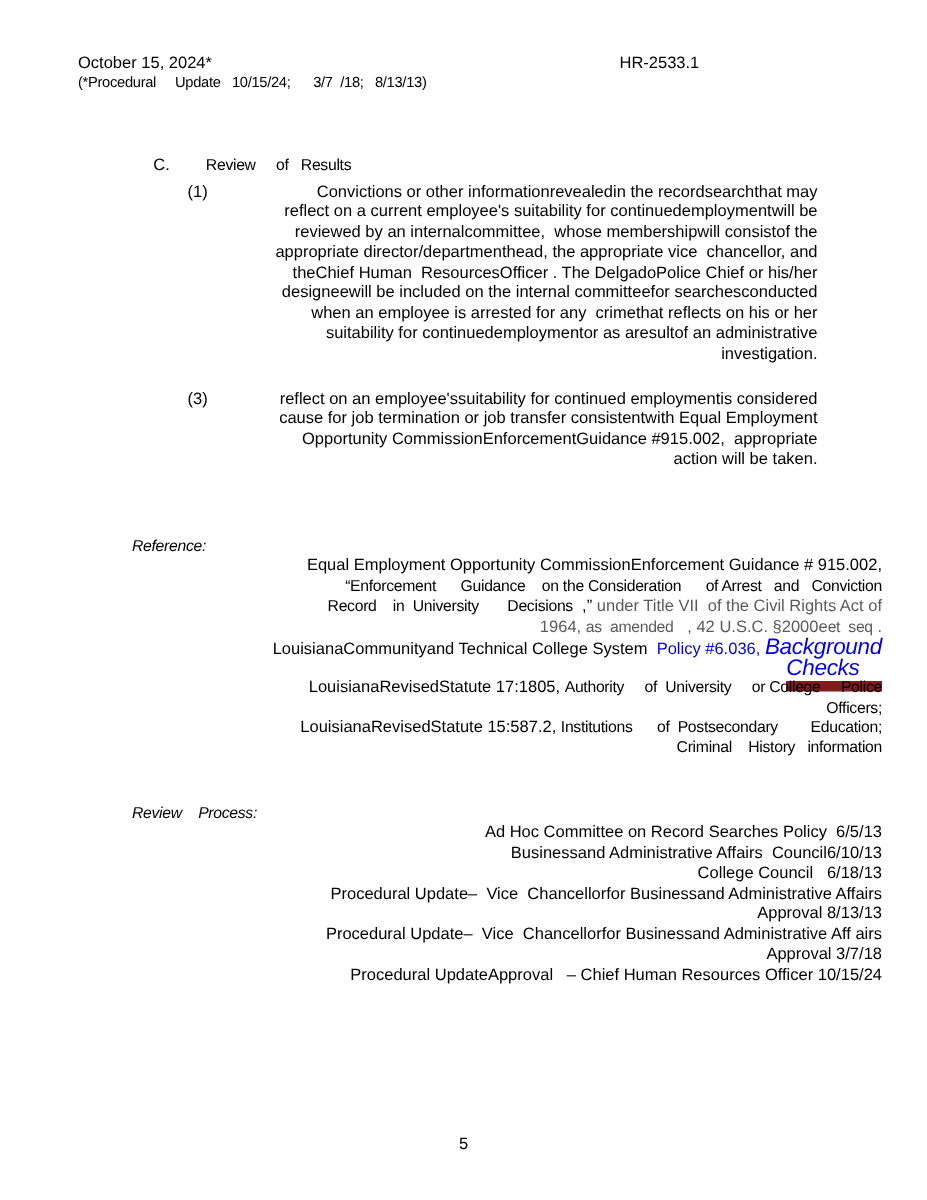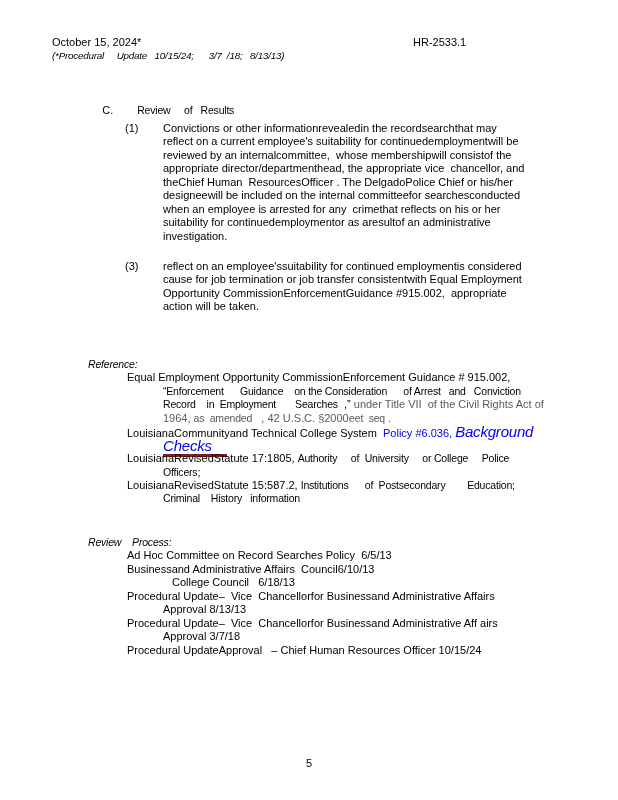--- a/index.html
+++ b/index.html
@@ -1,30 +1,30 @@
 <!DOCTYPE html>
 <html><head>
 <meta charset="utf-8">
 <style>
   html, body { margin:0; padding:0; background:#ffffff; }
   .page {
     position:relative; width:618px; height:800px; background:#ffffff;
     font-family:"Liberation Sans", sans-serif; font-size:11px; color:#000;
     overflow:hidden;
   }
-  .line { height:13.45px; line-height:13.45px; white-space:pre; }
+  .line { height:13.45px; line-height:13.45px; white-space:pre;text-align:right; }
   .it   { font-size:10.5px; letter-spacing:-0.2px; }
   .gray { color:#5a5a5a; }
   .blue { color:#0000ee; }
   .blue-it { color:#0000ee; font-style:italic; font-size:15px; letter-spacing:-0.2px; }
-  .checks-underline { border-bottom:3px solid #7f1d1d; padding-right:15px; }
+  .checks-underline { border-bottom:7px solid #7f1d1d; padding-right:15px; }
 
   .hdr-date { position:absolute; left:52px; top:36px; }
   .hdr-num  { position:absolute; left:413px; top:36px; }
-  .hdr-note { position:absolute; left:52px; top:50px; font-style:italic; font-size:9.8px; letter-spacing:-0.2px; white-space:pre; }
+  .hdr-note { position:absolute; left:52px; top:50px; font-size:9.8px; letter-spacing:-0.2px; white-space:pre; }
 
   .section-heading { position:absolute; left:90px; top:92px; white-space:pre; }
   .sec-label { display:inline-block; width:35px; }
 
   .para { position:absolute; left:125px; width:420px; }
   .para-1 { top:122px; }
   .para-3 { top:260px; }
   .para-num { position:absolute; left:0; top:0; }
   .para-body { margin-left:38px; }
 
@@ -72,21 +72,21 @@
       <div class="line">cause for job termination or job transfer consistentwith Equal Employment</div>
       <div class="line">Opportunity CommissionEnforcementGuidance #915.002,  appropriate</div>
       <div class="line">action will be taken.</div>
     </div>
   </div>
 
   <div class="ref-block">
     <div class="block-heading">Reference:</div>
     <div class="line ind-a">Equal Employment Opportunity CommissionEnforcement Guidance # 915.002,</div>
     <div class="line ind-b it">“Enforcement      Guidance    on the Consideration      of Arrest   and   Conviction</div>
-    <div class="line ind-b"><span class="it">Record    in  Employment       Searches</span><span>  ,”</span><span class="gray"> under Title VII  of the Civil Rights Act of</span></div>
+    <div class="line ind-b"><span class="it">Record    in  University       Decisions</span><span>  ,”</span><span class="gray"> under Title VII  of the Civil Rights Act of</span></div>
     <div class="line ind-b gray"><span>1964, </span><span class="it">as  amended</span><span>   , 42 U.S.C. §2000e</span><span class="it">et  seq</span><span> .</span></div>
     <div class="line ind-a"><span>LouisianaCommunityand Technical College System  </span><span class="blue">Policy #6.036, </span><span class="blue-it">Background</span></div>
     <div class="line ind-b"><span class="blue-it checks-underline">Checks</span></div>
     <div class="line ind-a"><span>LouisianaRevisedStatute 17:1805, </span><span class="it">Authority     of  University     or College     Police</span></div>
     <div class="line ind-b it">Officers;</div>
     <div class="line ind-a"><span>LouisianaRevisedStatute 15:587.2, </span><span class="it">Institutions      of  Postsecondary        Education;</span></div>
     <div class="line ind-b it">Criminal    History   information</div>
   </div>
 
   <div class="rp-block">

